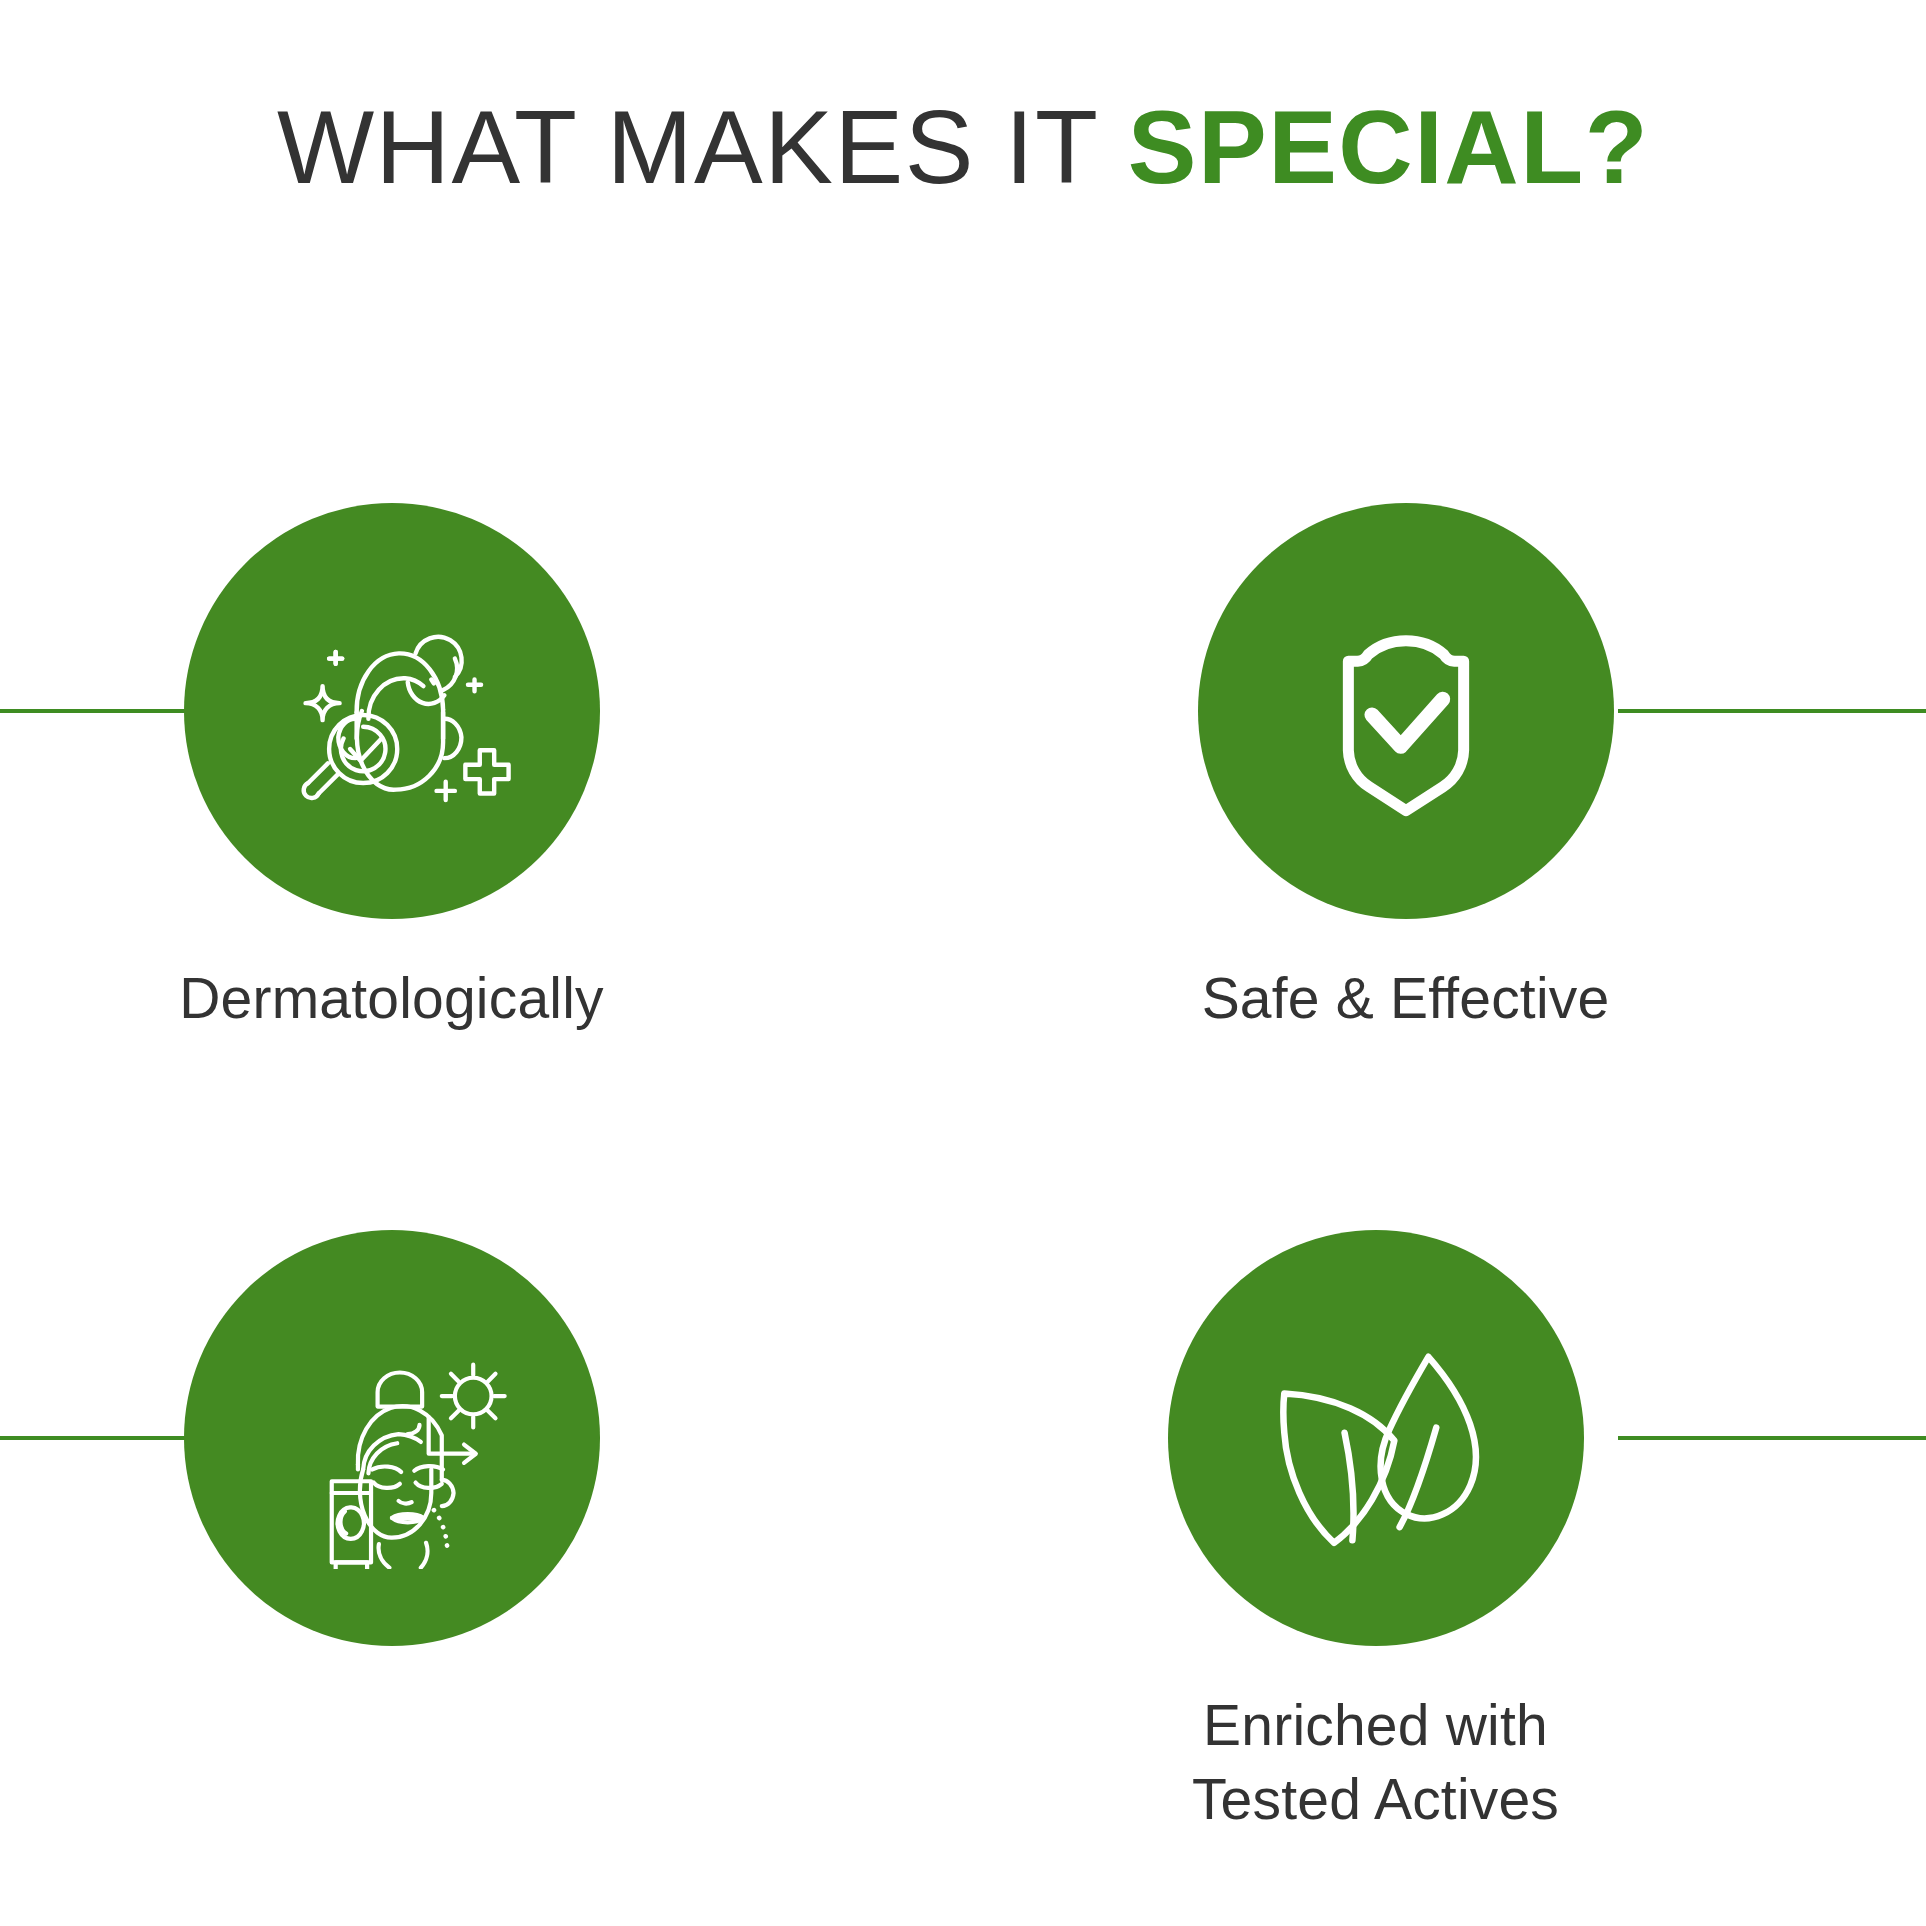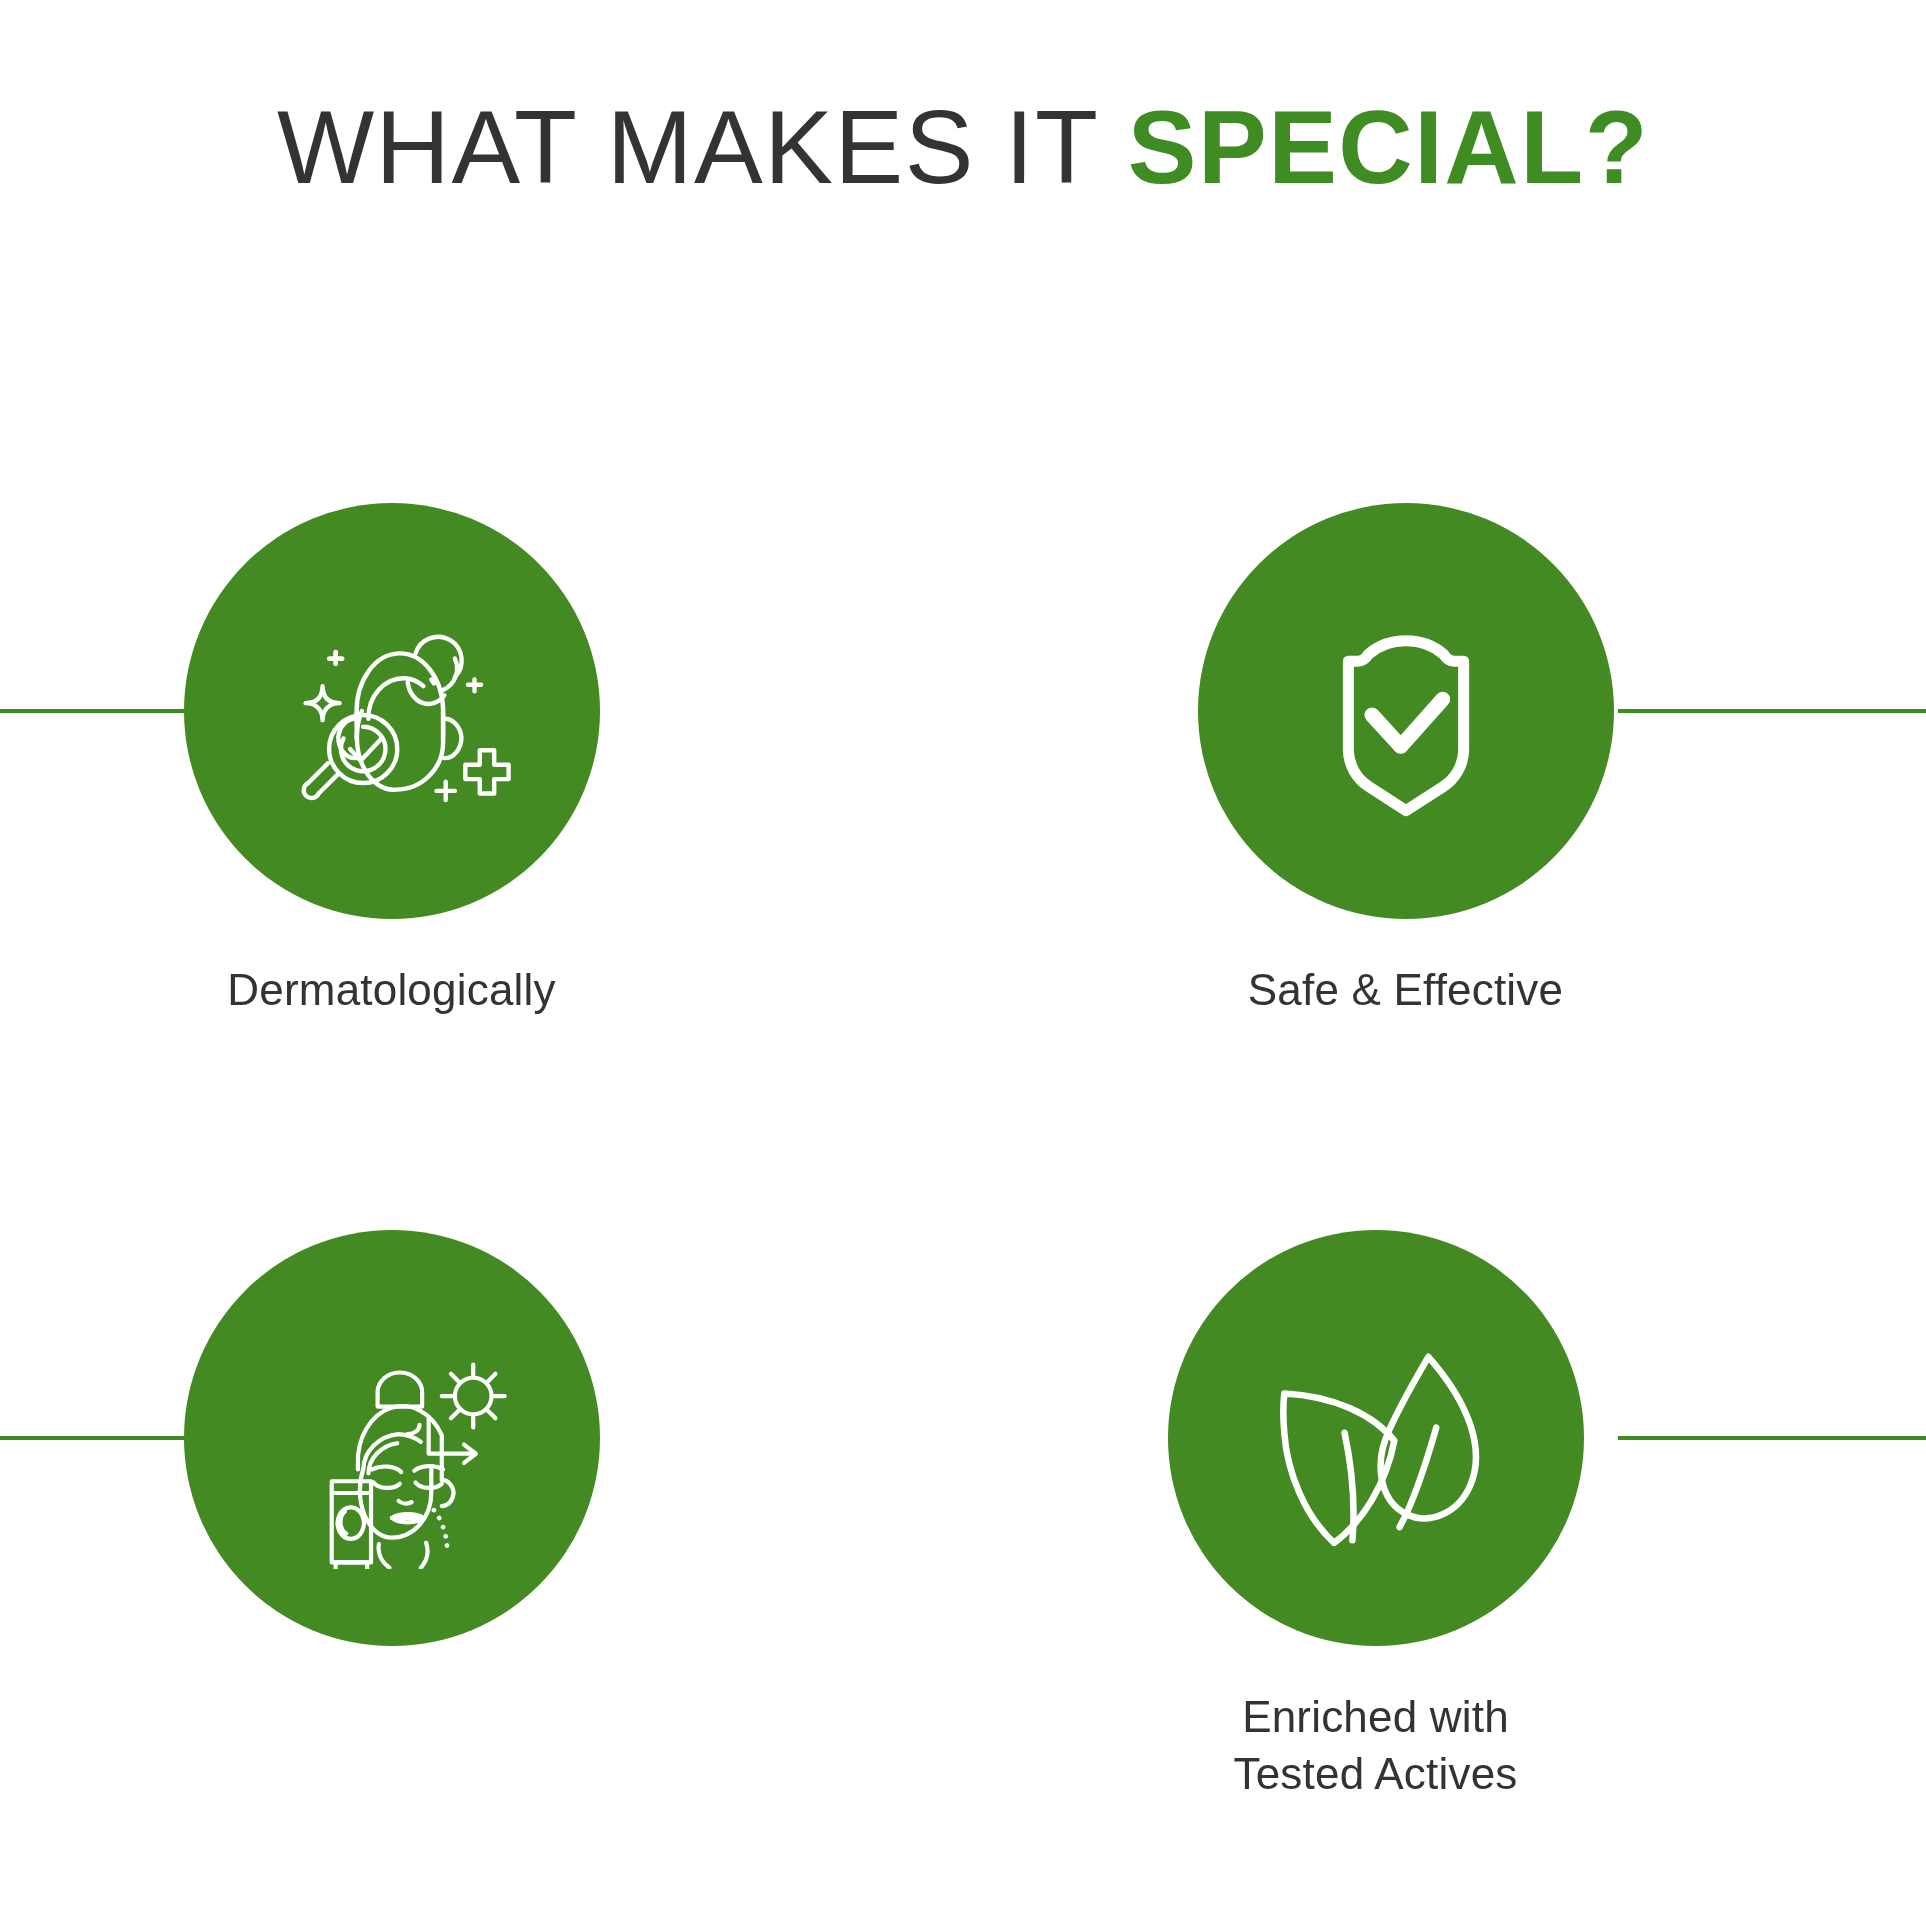--- a/index.html
+++ b/index.html
@@ -85,21 +85,21 @@
     display: block;
   }
   .badge svg * {
     vector-effect: non-scaling-stroke;
   }
 
   .caption {
     margin-top: 42px;
     color: #333333;
     font-family: "Liberation Sans", sans-serif;
-    font-size: 44px;
+    font-size: 57px;
     line-height: 1.30;
     font-weight: 400;
     letter-spacing: 0.2px;
   }
   .caption .line { display: block; }
 </style>
 </head>
 <body>
 
 <div class="canvas">

